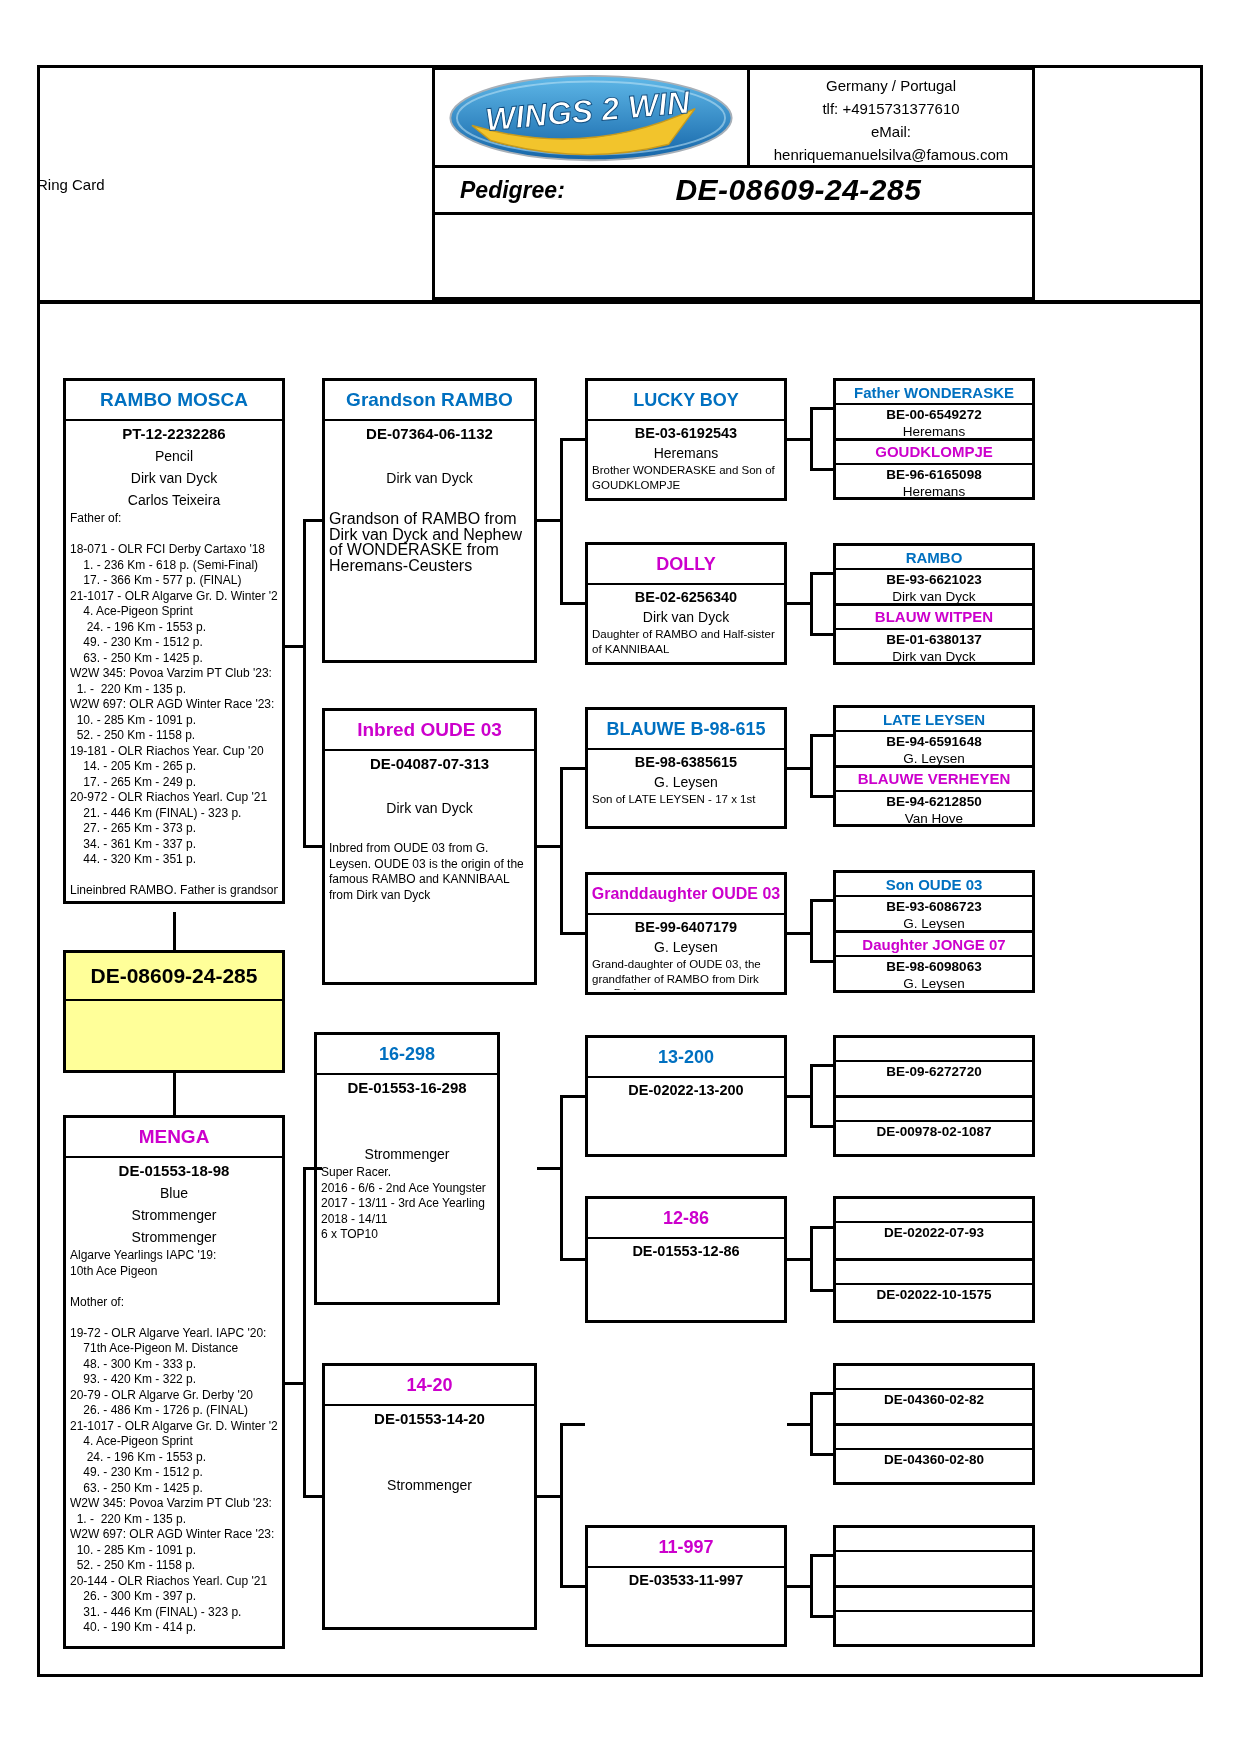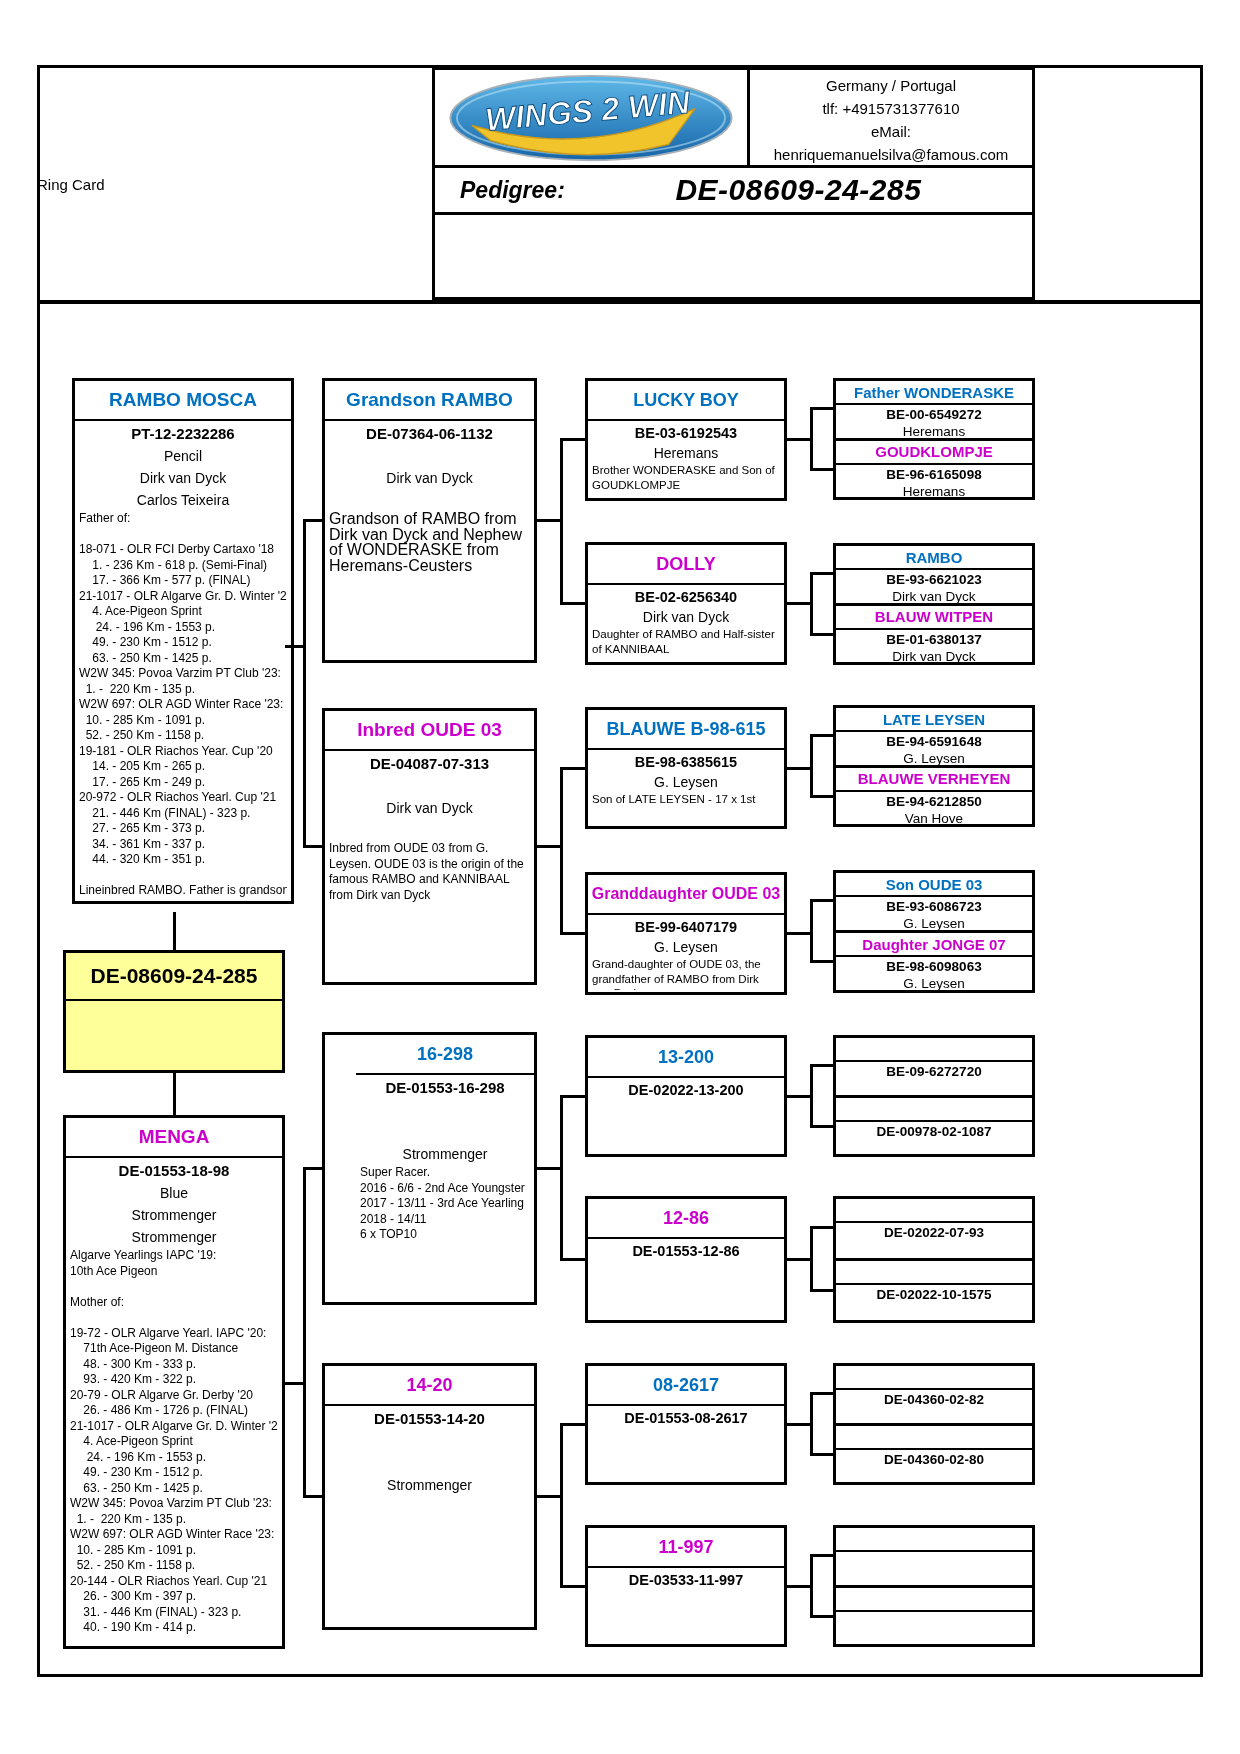--- a/index.html
+++ b/index.html
@@ -77,21 +77,21 @@
         <div>eMail:</div>
         <div>henriquemanuelsilva@famous.com</div>
       </div>
     </div>
     <div class="pedigree-row">
       <span class="pedigree-label">Pedigree:</span>
       <span class="pedigree-ring">DE-08609-24-285</span>
     </div>
   </div>
 
-  <div class="pbox" style="left:72px;top:378px;width:222px;height:526px;">
+  <div class="pbox" style="left:63px;top:378px;width:222px;height:526px;">
     <div class="pbox-title c-blue">RAMBO MOSCA</div>
     <div class="pbox-body">
       <div class="ring">PT-12-2232286</div>
       <div class="center-lines">
           <div>Pencil</div>
           <div>Dirk van Dyck</div>
           <div>Carlos Teixeira</div>
         </div>
       <div class="detail-lines"><div>Father of:</div><div>&nbsp;</div><div>18-071 - OLR FCI Derby Cartaxo '18</div><div>    1. - 236 Km - 618 p. (Semi-Final)</div><div>    17. - 366 Km - 577 p. (FINAL)</div><div>21-1017 - OLR Algarve Gr. D. Winter '21</div><div>    4. Ace-Pigeon Sprint</div><div>     24. - 196 Km - 1553 p.</div><div>    49. - 230 Km - 1512 p.</div><div>    63. - 250 Km - 1425 p.</div><div>W2W 345: Povoa Varzim PT Club '23:</div><div>  1. -  220 Km - 135 p.</div><div>W2W 697: OLR AGD Winter Race '23:</div><div>  10. - 285 Km - 1091 p.</div><div>  52. - 250 Km - 1158 p.</div><div>19-181 - OLR Riachos Year. Cup '20</div><div>    14. - 205 Km - 265 p.</div><div>    17. - 265 Km - 249 p.</div><div>20-972 - OLR Riachos Yearl. Cup '21</div><div>    21. - 446 Km (FINAL) - 323 p.</div><div>    27. - 265 Km - 373 p.</div><div>    34. - 361 Km - 337 p.</div><div>    44. - 320 Km - 351 p.</div><div>&nbsp;</div><div>Lineinbred RAMBO. Father is grandson</div></div>
     </div>
@@ -133,21 +133,21 @@
       <div class="ring">DE-04087-07-313</div>
       <div class="center-lines">
           <div>&nbsp;</div>
           <div>Dirk van Dyck</div>
           <div>&nbsp;</div>
         </div>
       <div class="desc" style="font-size:12px;line-height:15.5px;">Inbred from OUDE 03 from G. Leysen. OUDE 03 is the origin of the famous RAMBO and KANNIBAAL from Dirk van Dyck</div>
     </div>
   </div>
 
-  <div class="pbox" style="left:322px;top:1032px;width:215px;height:273px;padding-left:31px;">
+  <div class="pbox" style="left:314px;top:1032px;width:186px;height:273px;">
     <div class="pbox-title sm c-blue">16-298</div>
     <div class="pbox-body">
       <div class="ring">DE-01553-16-298</div>
       <div class="center-lines">
           <div>&nbsp;</div>
           <div>&nbsp;</div>
           <div>Strommenger</div>
         </div>
       <div class="detail-lines"><div>Super Racer.</div><div>2016 - 6/6 - 2nd Ace Youngster</div><div>2017 - 13/11 - 3rd Ace Yearling</div><div>2018 - 14/11</div><div>6 x TOP10</div></div>
     </div>
@@ -208,26 +208,20 @@
     </div>
   </div>
 
   <div class="pbox" style="left:585px;top:1196px;width:202px;height:127px;">
     <div class="pbox-title sm c-mag">12-86</div>
     <div class="pbox-body">
       <div class="ring smr">DE-01553-12-86</div>
     </div>
   </div>
 
-  <div class="pbox" style="left:585px;top:1363px;width:202px;height:122px;">
-    <div class="pbox-title sm c-blue">08-2617</div>
-    <div class="pbox-body">
-      <div class="ring smr">DE-01553-08-2617</div>
-    </div>
-  </div>
 
   <div class="pbox" style="left:585px;top:1525px;width:202px;height:122px;">
     <div class="pbox-title sm c-mag">11-997</div>
     <div class="pbox-body">
       <div class="ring smr">DE-03533-11-997</div>
     </div>
   </div>
 
   <div class="pair" style="left:833px;top:378px;width:202px;height:122px;">
     <div class="pair-name c-blue">Father WONDERASKE</div>

